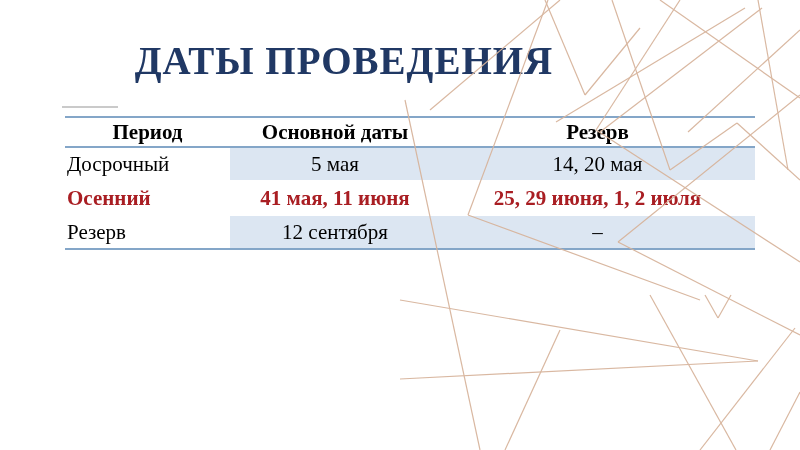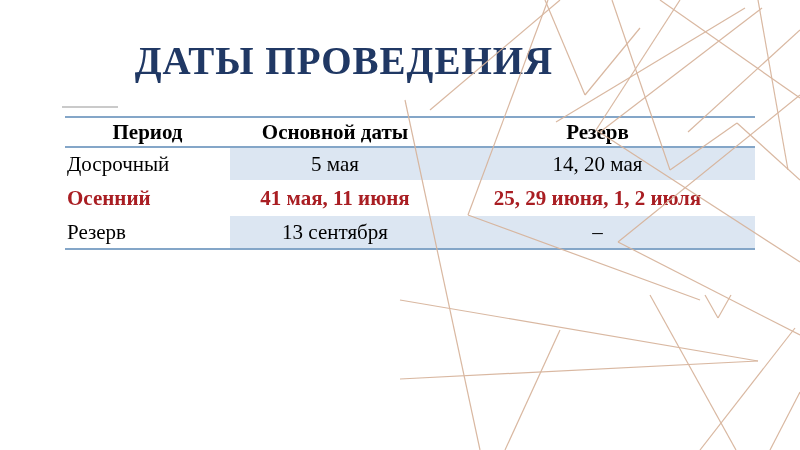--- a/index.html
+++ b/index.html
@@ -112,21 +112,21 @@
         <td class="band">5 мая</td>
         <td class="band">14, 20 мая</td>
       </tr>
       <tr class="highlight">
         <td class="c1">Осенний</td>
         <td>41 мая, 11 июня</td>
         <td>25, 29 июня, 1, 2 июля</td>
       </tr>
       <tr class="last">
         <td class="c1">Резерв</td>
-        <td class="band">13 сентября</td>
+        <td class="band">12 сентября</td>
         <td class="band">–</td>
       </tr>
     </tbody>
   </table>
 
   <svg class="decor" viewBox="0 0 800 450" xmlns="http://www.w3.org/2000/svg">
     <line x1="62" y1="107" x2="118" y2="107" stroke="#B9B9B9" stroke-width="1.5"></line>
     <g stroke="#D7B49C" stroke-width="1.2" fill="none" opacity="0.95">
       <line x1="548" y1="0" x2="468" y2="215"></line>
       <line x1="468" y1="215" x2="700" y2="300"></line>

